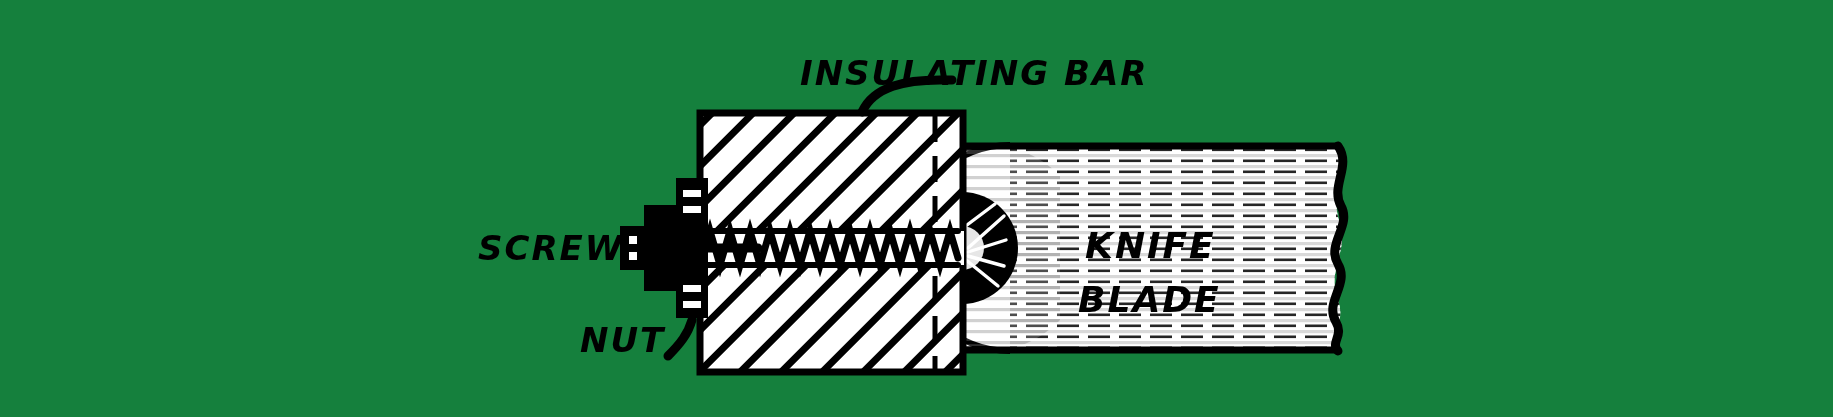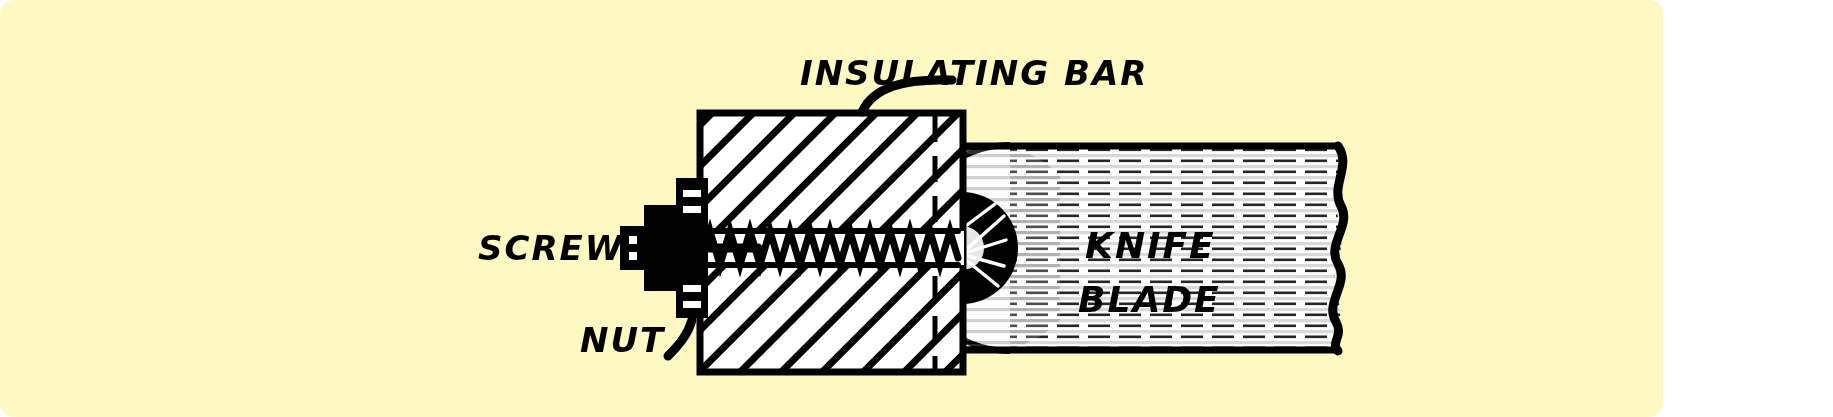--- a/index.html
+++ b/index.html
@@ -5,25 +5,24 @@
   html, body {
     margin: 0;
     padding: 0;
     background: #ffffff;
   }
   body {
     font-family: "Liberation Sans", sans-serif;
   }
   #figure-root {
     position: relative;
-    width: 1663px;
+    width: 1833px;
     height: 417px;
-    background: #fef9c3;
+    background: #15803d;
     overflow: hidden;
-    border-radius: 14px;
   }
   #figure-svg {
     position: absolute;
     left: 0;
     top: 0;
     width: 1833px;
     height: 417px;
     display: block;
   }
   .ink-text {

